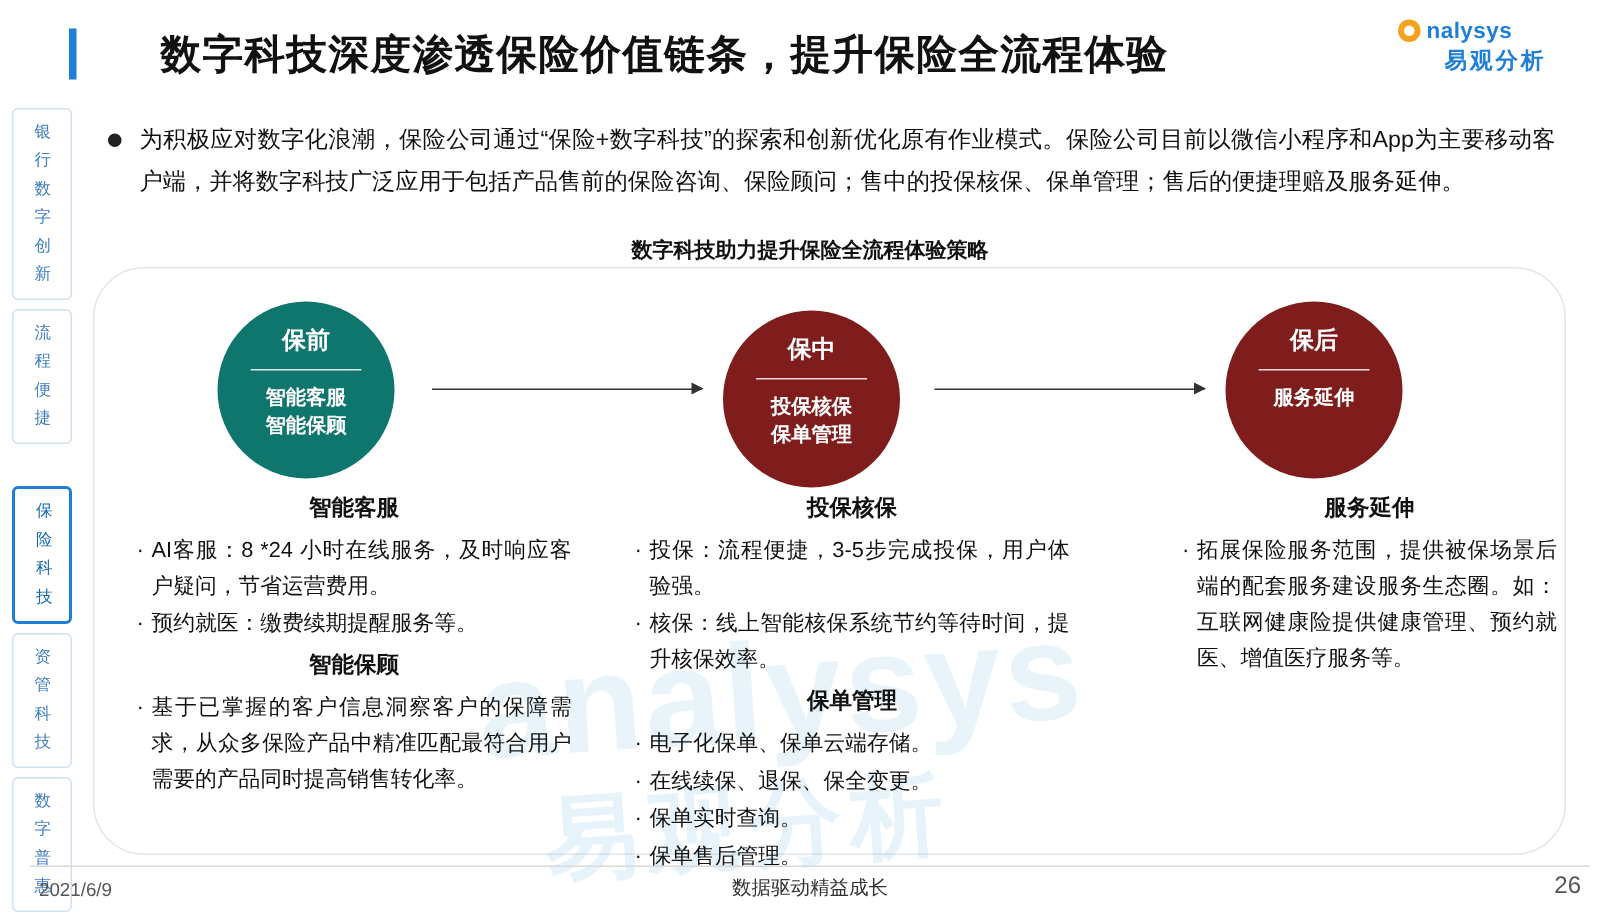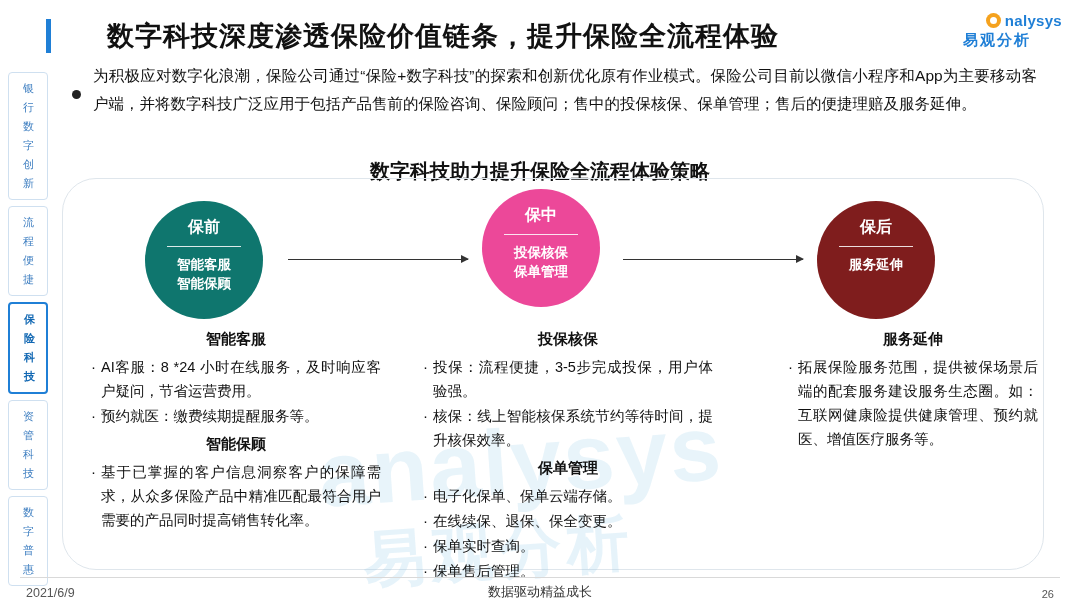--- a/index.html
+++ b/index.html
@@ -33,21 +33,22 @@
     font-size: 11px;
     line-height: 19px;
     text-align: center;
     padding: 6px 14px;
     letter-spacing: 0px;
     background: #ffffff;
   }
   .side-item.active {
     border: 2px solid #1f7fd6;
     color: #1268b3;
-    font-weight: bold;
+    font-weight: normal;
+    margin-top: 22px;
   }
 
   
   .title-bar {
     position: absolute;
     left: 46px;
     top: 18px;
     display: flex;
     align-items: center;
     gap: 44px;
@@ -69,21 +70,21 @@
   .logo {
     position: absolute;
     right: 18px;
     top: 12px;
     text-align: center;
     width: 130px;
   }
   .logo-row {
     display: flex;
     align-items: center;
-    justify-content: flex-end;
+    justify-content: flex-start;
     gap: 4px;
   }
   .logo-mark {
     width: 15px;
     height: 15px;
     border-radius: 50%;
     background: #f5a21e;
     position: relative;
   }
   .logo-mark::after {
@@ -107,24 +108,23 @@
     color: #1f7fd6;
     font-weight: bold;
     margin-top: 2px;
     letter-spacing: 2px;
   }
 
   
   .intro {
     position: absolute;
     left: 72px;
-    top: 62px;
+    top: 80px;
     width: 965px;
     display: flex;
-    align-items: center;
   }
   .intro-bullet {
     width: 9px;
     height: 9px;
     border-radius: 50%;
     background: #222;
     margin-top: 9px;
     margin-right: 12px;
     flex: none;
   }
@@ -135,21 +135,21 @@
     text-align: justify;
   }
 
   
   .chart-title {
     position: absolute;
     top: 158px;
     left: 0;
     width: 1080px;
     text-align: center;
-    font-size: 20px;
+    font-size: 14px;
     font-weight: bold;
     color: #111;
   }
 
   .panel {
     position: absolute;
     left: 62px;
     top: 178px;
     width: 980px;
     height: 390px;
@@ -203,21 +203,21 @@
     height: 1px;
     background: rgba(255,255,255,.85);
     margin: 8px auto 8px;
   }
   .circle .c-sub {
     font-size: 13.5px;
     line-height: 19px;
     font-weight: bold;
   }
   #circle-pre { left: 82px;  top: 22px;  background: #0f766e; }
-  #circle-mid { left: 419px; top: 10px;  background: #ec4899; }
+  #circle-mid { left: 419px; top: 28px;  background: #7f1d1d; }
   #circle-post{ left: 754px; top: 22px;  background: #7f1d1d; }
 
   
   .arrow {
     position: absolute;
     height: 1px;
     background: #333;
     top: 80px;
   }
   .arrow::after {
@@ -294,21 +294,21 @@
     width: 1080px;
     bottom: 7px;
     text-align: center;
     font-size: 13px;
     color: #333;
   }
   .footer-page {
     position: absolute;
     right: 26px;
     bottom: 8px;
-    font-size: 11px;
+    font-size: 16px;
     color: #555;
   }
 </style>
 </head>
 <body>
 
 <div class="sidebar">
   <div class="side-item">银行数字创新</div>
   <div class="side-item">流程便捷</div>
   <div class="side-item active">保险科技</div>

